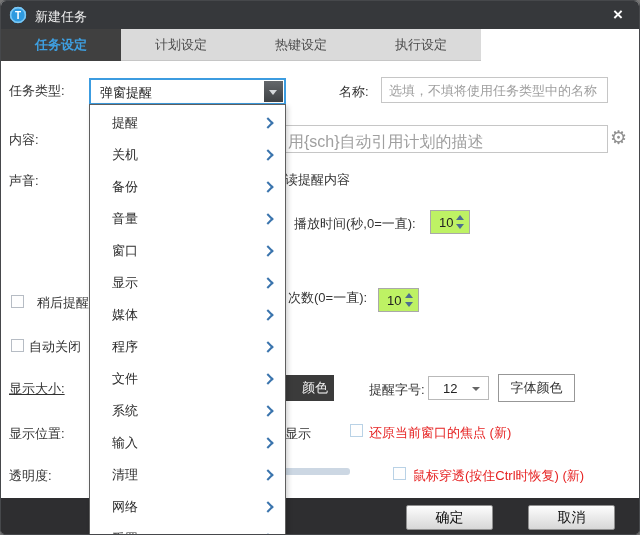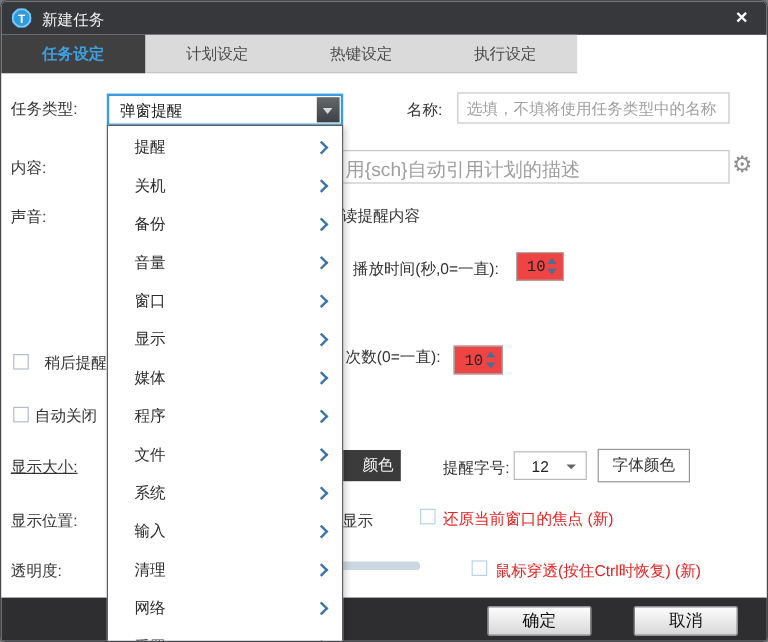--- a/index.html
+++ b/index.html
@@ -23,21 +23,21 @@
   .tab.active{background:#404040;color:#3e9fe0;font-weight:bold;z-index:2;}
   
   .lbl{position:absolute;font-size:13px;color:#333;white-space:nowrap;}
   .red{color:#e62222;}
   .gray{color:#9f9f9f;}
   .cb{position:absolute;width:13px;height:13px;background:#fefefe;border:1px solid #b6bcc4;box-sizing:border-box;}
   .cb.blue{border-color:#b9d2e6;}
   .inp{position:absolute;background:#fff;border:1px solid #c6c6c6;box-sizing:border-box;}
   input.inp{font-size:13px;color:#333;padding:0 7px;outline:none;font-family:inherit;}
   input.inp::placeholder{color:#9f9f9f;opacity:1;}
-  .spin{position:absolute;width:41px;height:24px;background:#ef4444;border:1px solid #a9a9a9;box-sizing:border-box;font-family:Liberation Mono, monospace;}
+  .spin{position:absolute;width:41px;height:24px;background:#bef264;border:1px solid #a9a9a9;box-sizing:border-box;}
   .spin .val{position:absolute;left:8px;top:4px;font-size:13px;color:#222;}
   .spin .arr{position:absolute;right:5px;width:0;height:0;border-left:4px solid transparent;border-right:4px solid transparent;}
   .spin .arr.up{top:4px;border-bottom:5px solid #4d6d91;}
   .spin .arr.dn{bottom:4px;border-top:5px solid #4d6d91;}
   
   .combo{position:absolute;left:88px;top:77px;width:197px;height:27px;background:#fff;
     border:2px solid #3c9ce0;box-sizing:border-box;}
   .combo .cval{position:absolute;left:9px;top:4px;font-size:13px;color:#222;}
   .combo .cbtn{position:absolute;right:1px;top:1px;bottom:1px;width:19px;
     background:linear-gradient(180deg,#64676b 0%,#3e4144 100%);}

